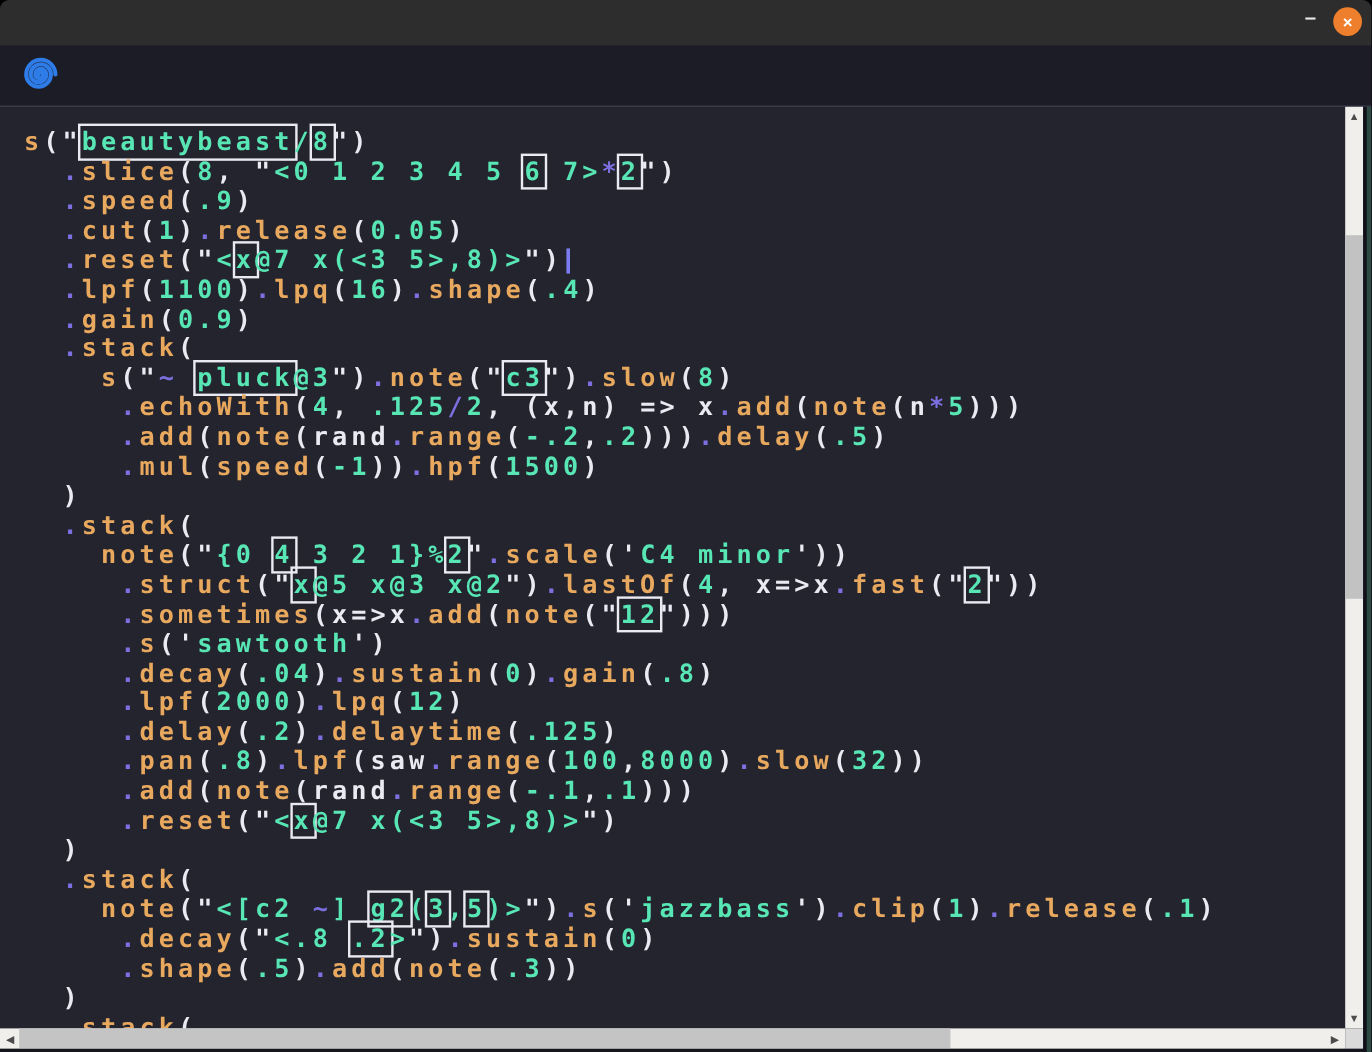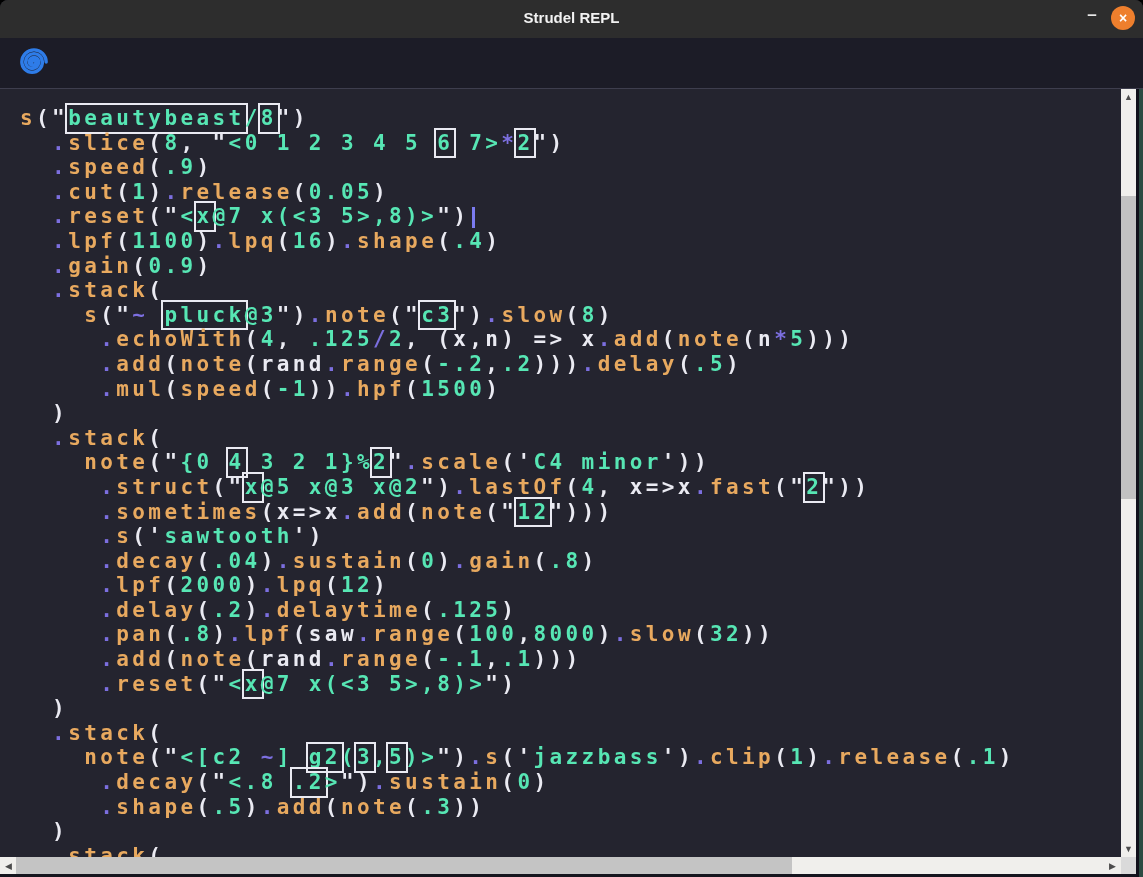--- a/index.html
+++ b/index.html
@@ -42,21 +42,20 @@
   .bottom-strip{position:absolute;left:0;right:7px;bottom:0;height:3px;background:#15151e;}
   .right-dark{position:absolute;right:4px;top:0;bottom:0;width:3px;background:#10101a;}
   .right-teal{position:absolute;right:0;top:0;bottom:0;width:4px;background:#2c4a42;}
 </style>
 </head>
 <body>
 
 <div class="window">
 
   <div class="titlebar">
-    <div class="title">Strudel REPL</div>
     <div class="btn-min">–</div>
     <div class="btn-close" style="background: rgb(238, 127, 45);">×</div>
   </div>
 
   <div class="toolbar">
     <span class="logo">
       <svg width="30" height="30" viewBox="18 47 32 32">
         <path d="M 47 63 A 13 13 0 0 0 21 63 A 11 11 0 0 0 43 63 A 9 9 0 0 0 25 63 A 7 7 0 0 0 39 63 A 5 5 0 0 0 29 63 A 3.5 3.5 0 0 0 36 63 A 2 2 0 0 0 32 63" fill="none" stroke="#2e7ce8" stroke-width="3.6" stroke-linecap="round"></path>
       </svg>
     </span>

